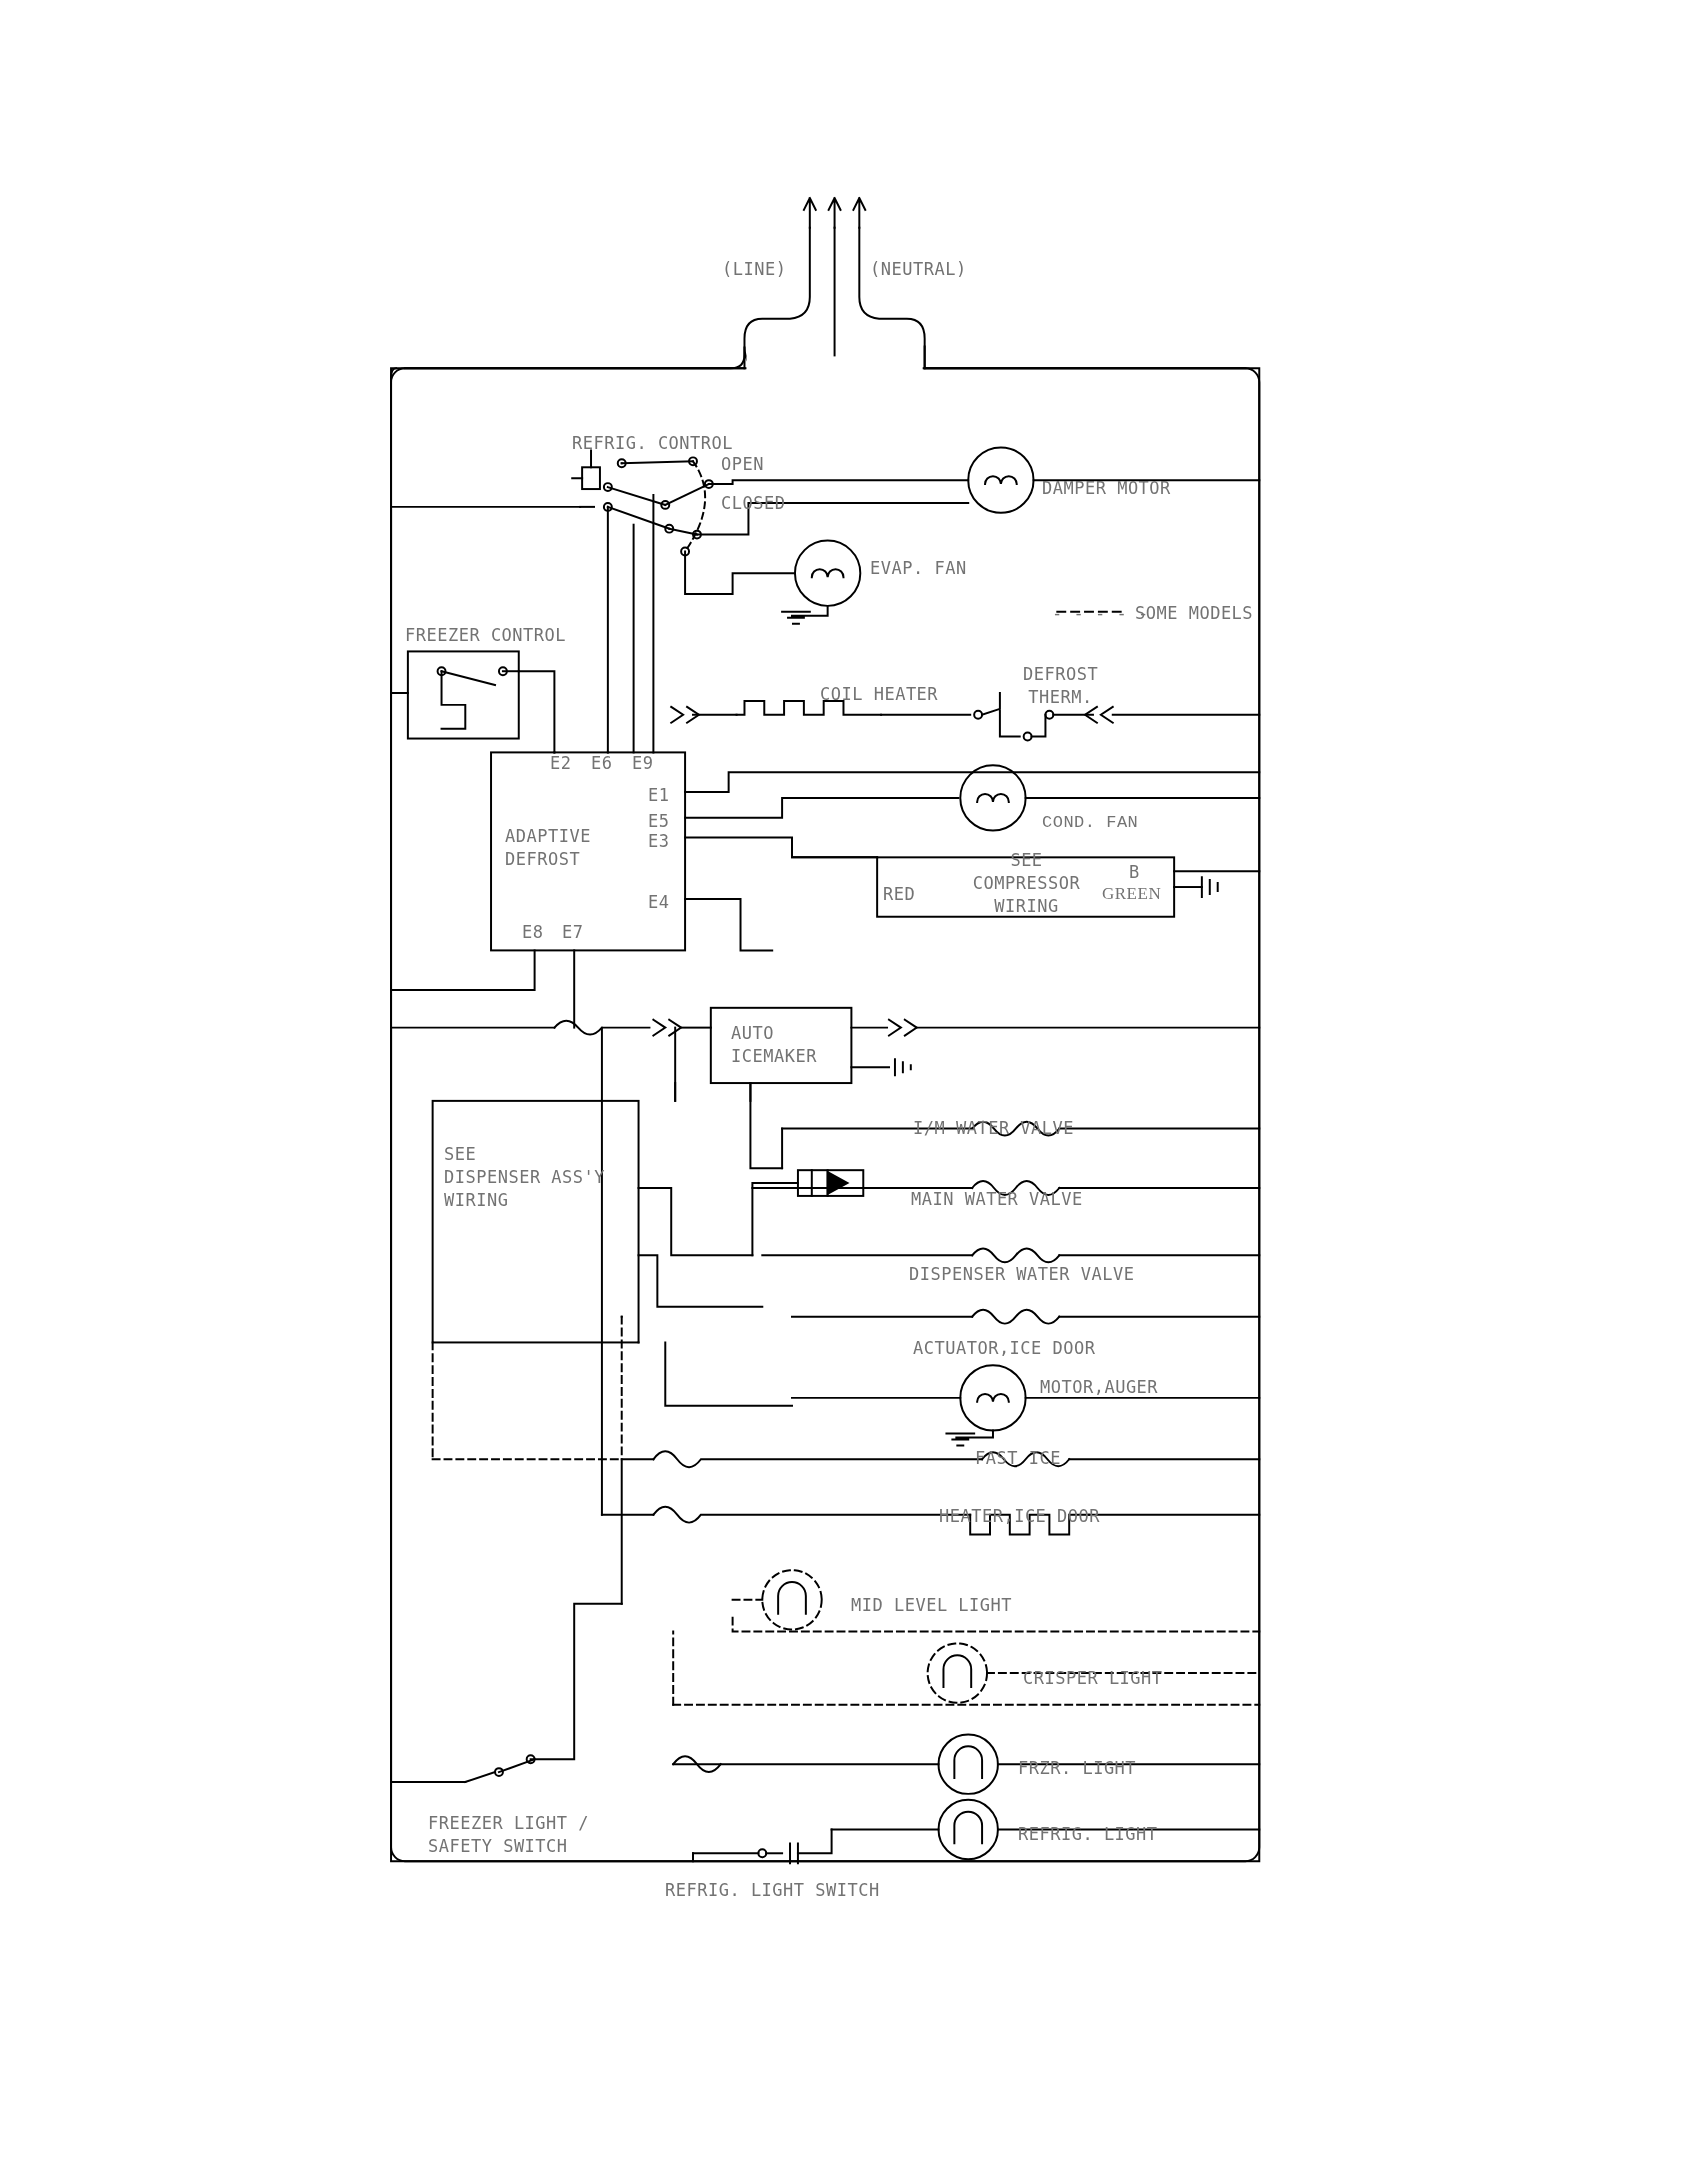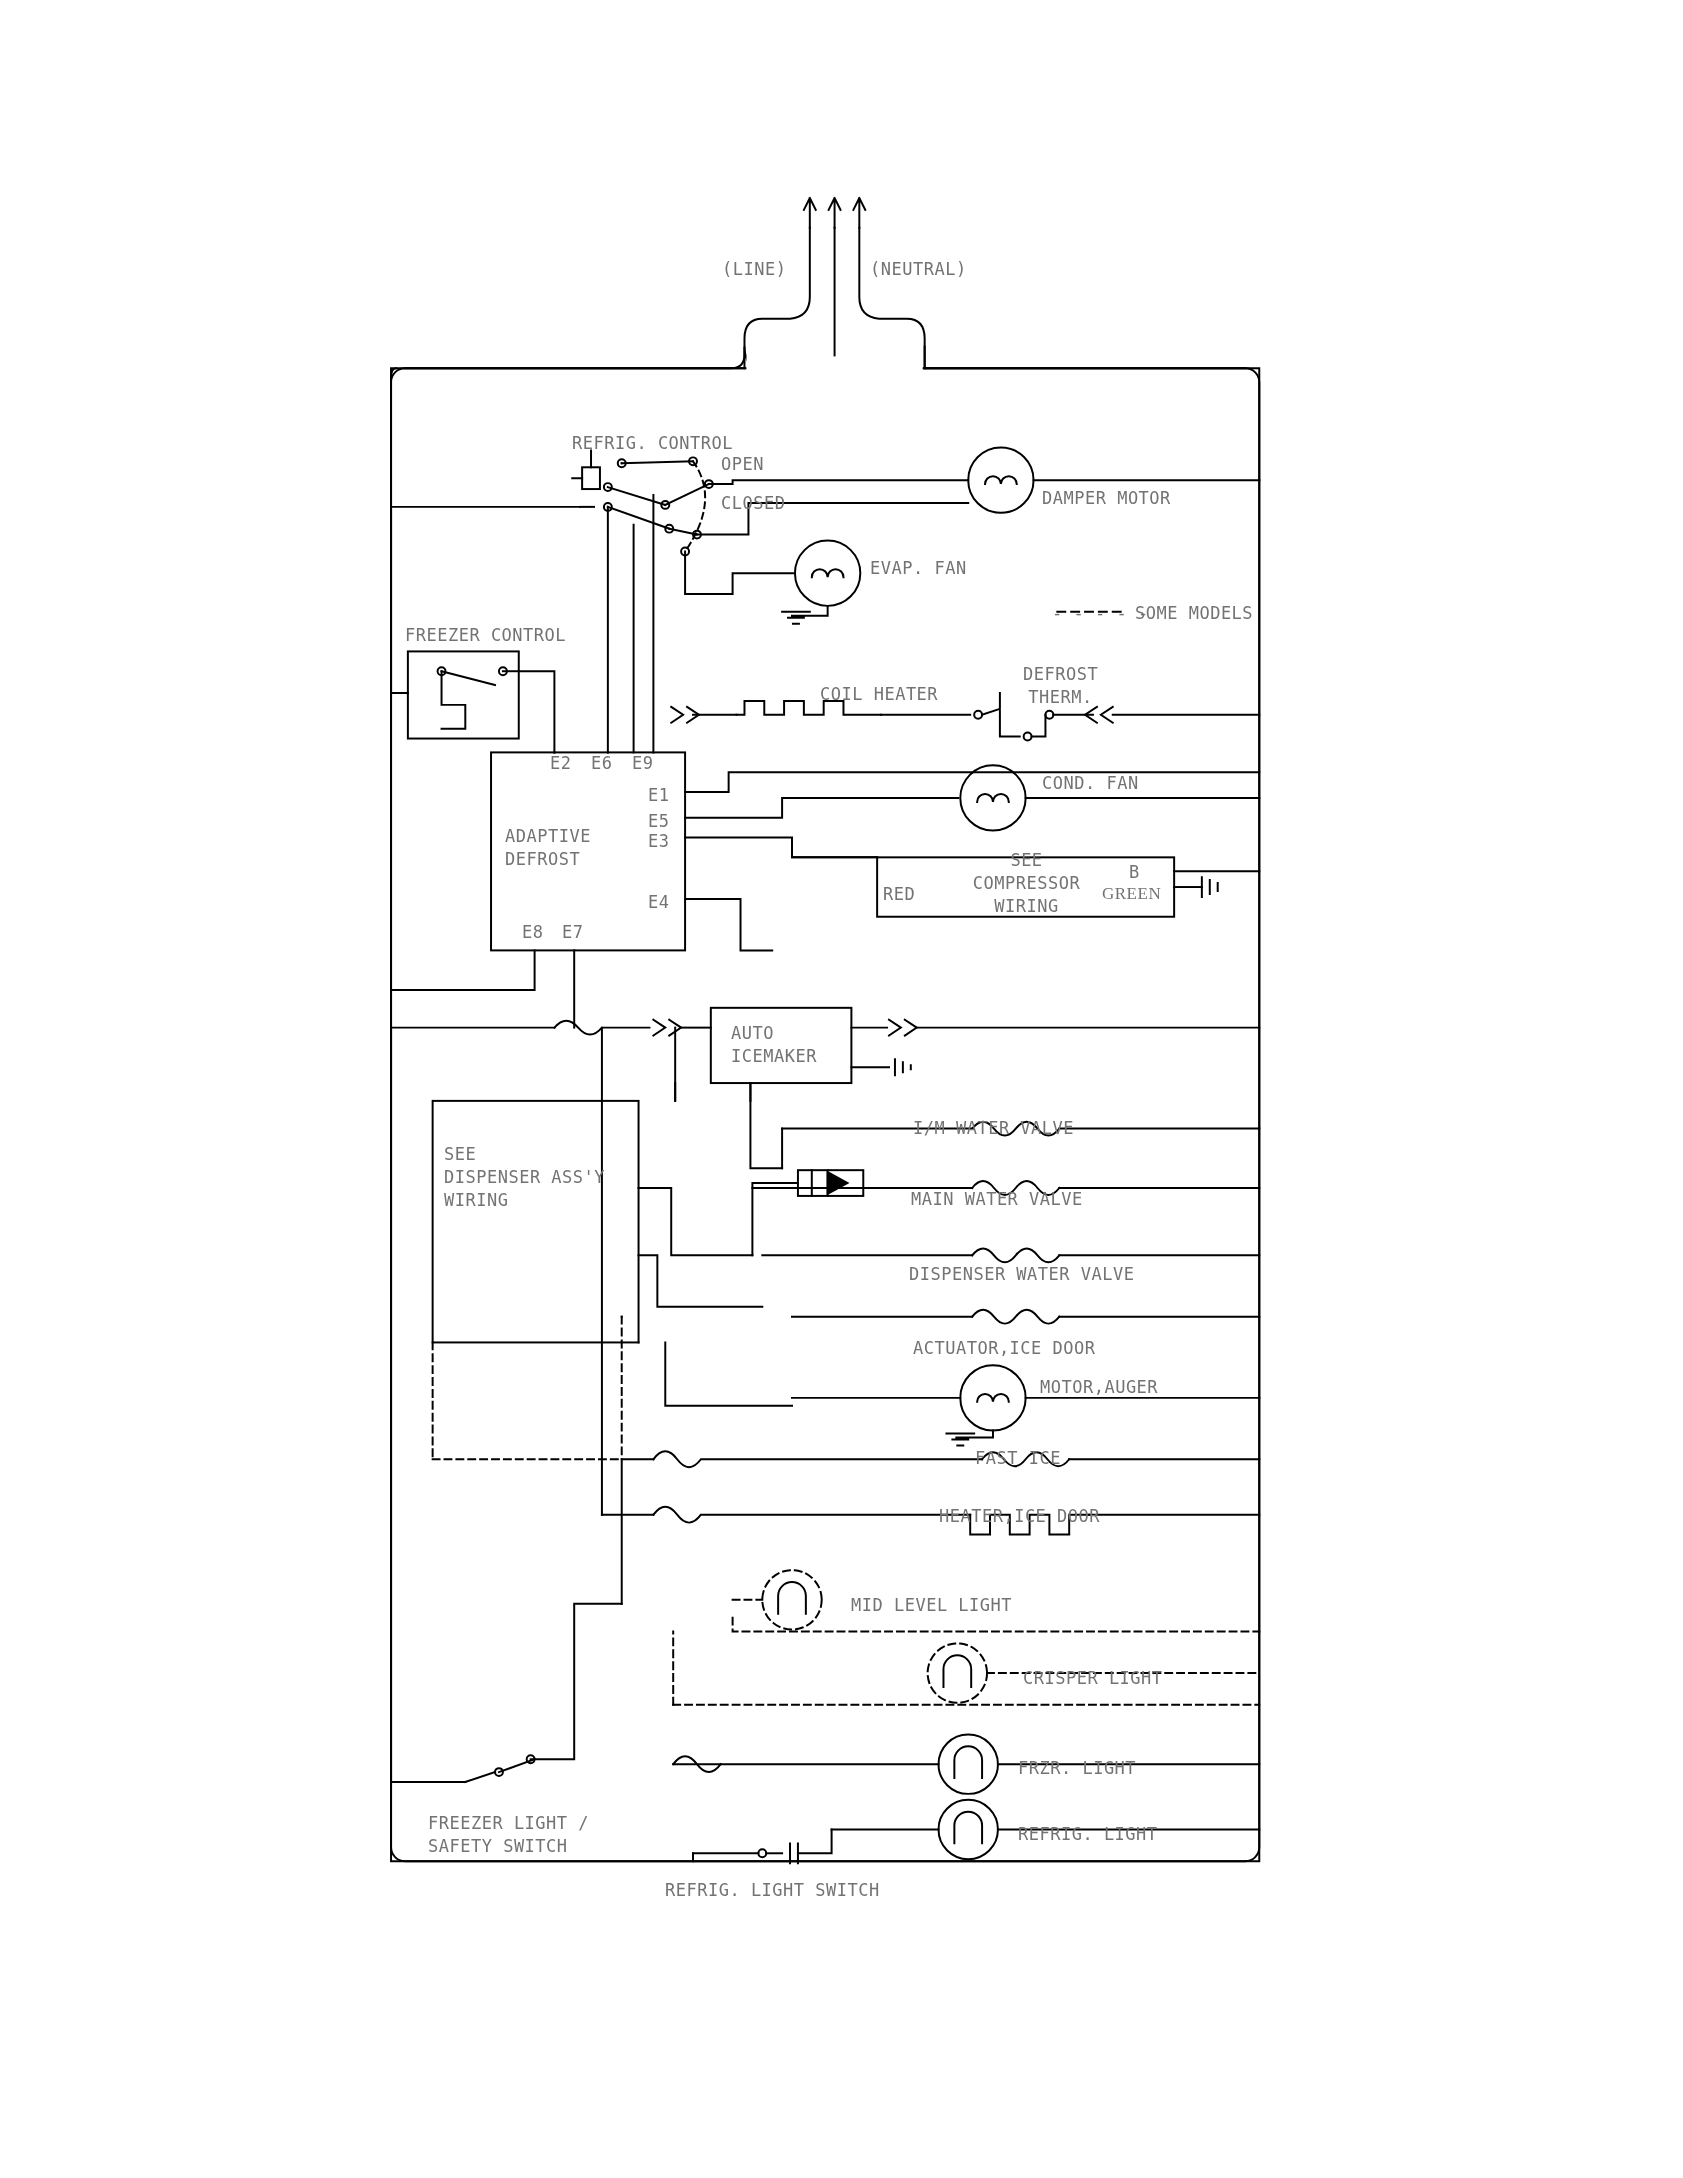--- a/index.html
+++ b/index.html
@@ -332,21 +332,21 @@
     </g>
   </svg>
 
   <div class="lbl" style="left:722px; top:258px;">(LINE)</div>
   <div class="lbl" style="left:870px; top:258px;">(NEUTRAL)</div>
 
   <div class="lbl" style="left:572px; top:432px;">REFRIG. CONTROL</div>
   <div class="lbl" style="left:721px; top:453px;">OPEN</div>
   <div class="lbl" style="left:721px; top:492px;">CLOSED</div>
 
-  <div class="lbl" style="left:1042px; top:487px;">DAMPER MOTOR</div>
+  <div class="lbl" style="left:1042px; top:477px;">DAMPER MOTOR</div>
   <div class="lbl" style="left:870px; top:557px;">EVAP. FAN</div>
 
   <div class="lbl" style="left:1052px; top:602px;">- - - - -</div>
   <div class="lbl" style="left:1135px; top:602px;">SOME MODELS</div>
 
   <div class="lbl" style="left:405px; top:607px;margin-top:17px;">FREEZER CONTROL</div>
 
   <div class="lbl" style="left:820px; top:683px;">COIL HEATER</div>
   <div class="lbl" style="left:1023px; top:663px; text-align:center;">DEFROST
 THERM.</div>
@@ -357,21 +357,21 @@
   <div class="lbl" style="left:550px; top:752px;">E2</div>
   <div class="lbl" style="left:591px; top:752px;">E6</div>
   <div class="lbl" style="left:632px; top:752px;">E9</div>
   <div class="lbl" style="left:648px; top:784px;">E1</div>
   <div class="lbl" style="left:648px; top:810px;">E5</div>
   <div class="lbl" style="left:648px; top:830px;">E3</div>
   <div class="lbl" style="left:648px; top:891px;">E4</div>
   <div class="lbl" style="left:522px; top:921px;">E8</div>
   <div class="lbl" style="left:562px; top:921px;">E7</div>
 
-  <div class="lbl" style="left:1042px; top:772px;">COND. FAN</div>
+  <div class="lbl" style="left:1042px; top:812px;font-family:Liberation Mono, monospace;">COND. FAN</div>
 
   <div class="lbl" style="left:952px; top:849px; text-align:center; width:149px;">SEE
 COMPRESSOR
 WIRING</div>
   <div class="lbl" style="left:883px; top:883px;">RED</div>
   <div class="lbl" style="left:1129px; top:861px;">B</div>
   <div class="lbl" style="left:1102px; top:883px;font-family:Liberation Serif, serif;">GREEN</div>
 
   <div class="lbl" style="left:731px; top:1022px;">AUTO
 ICEMAKER</div>

